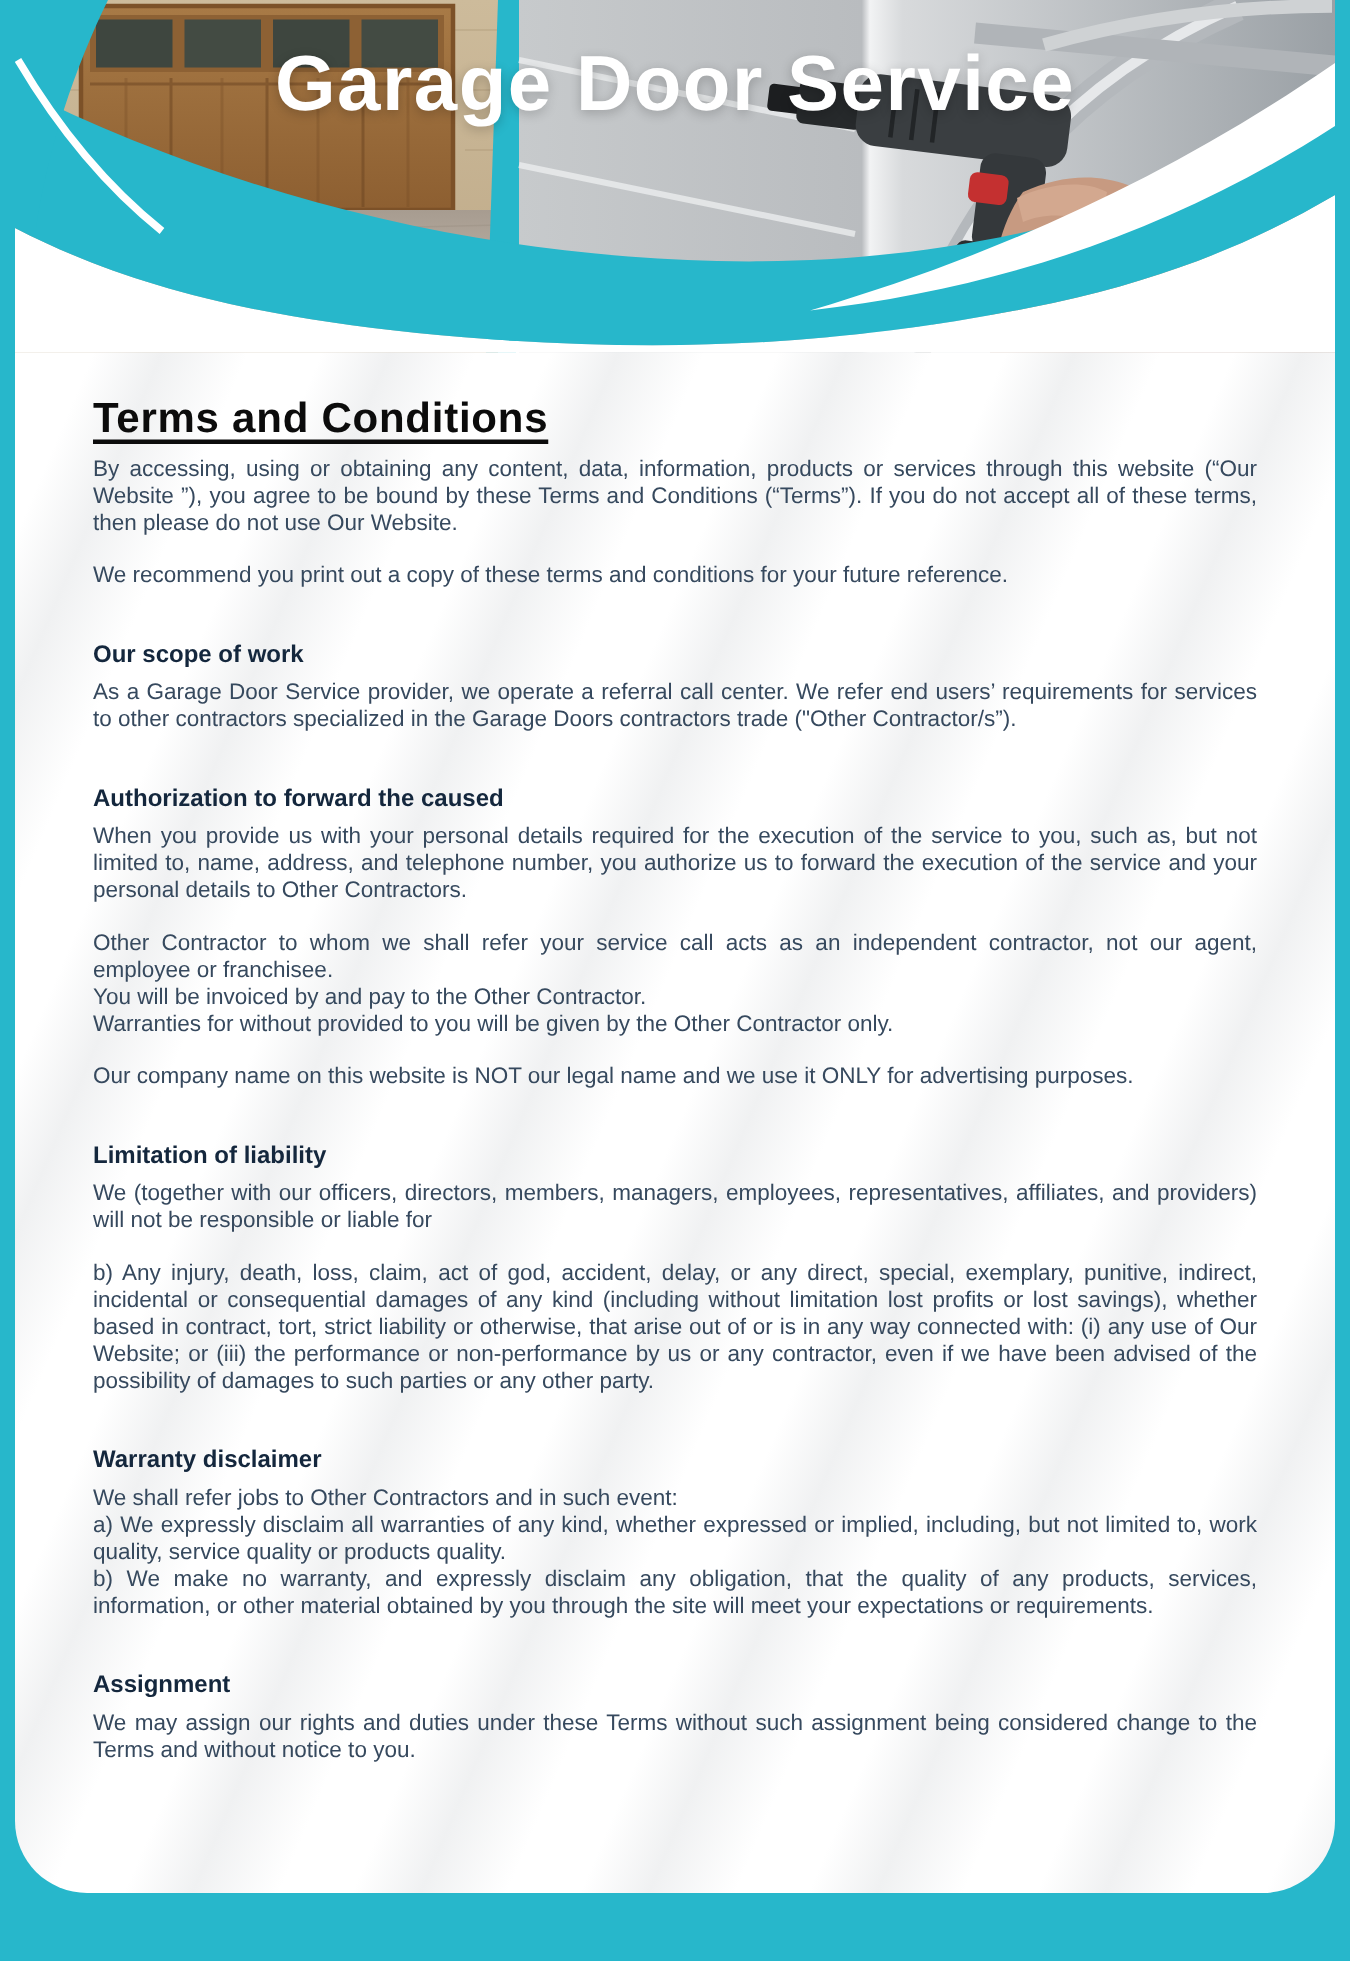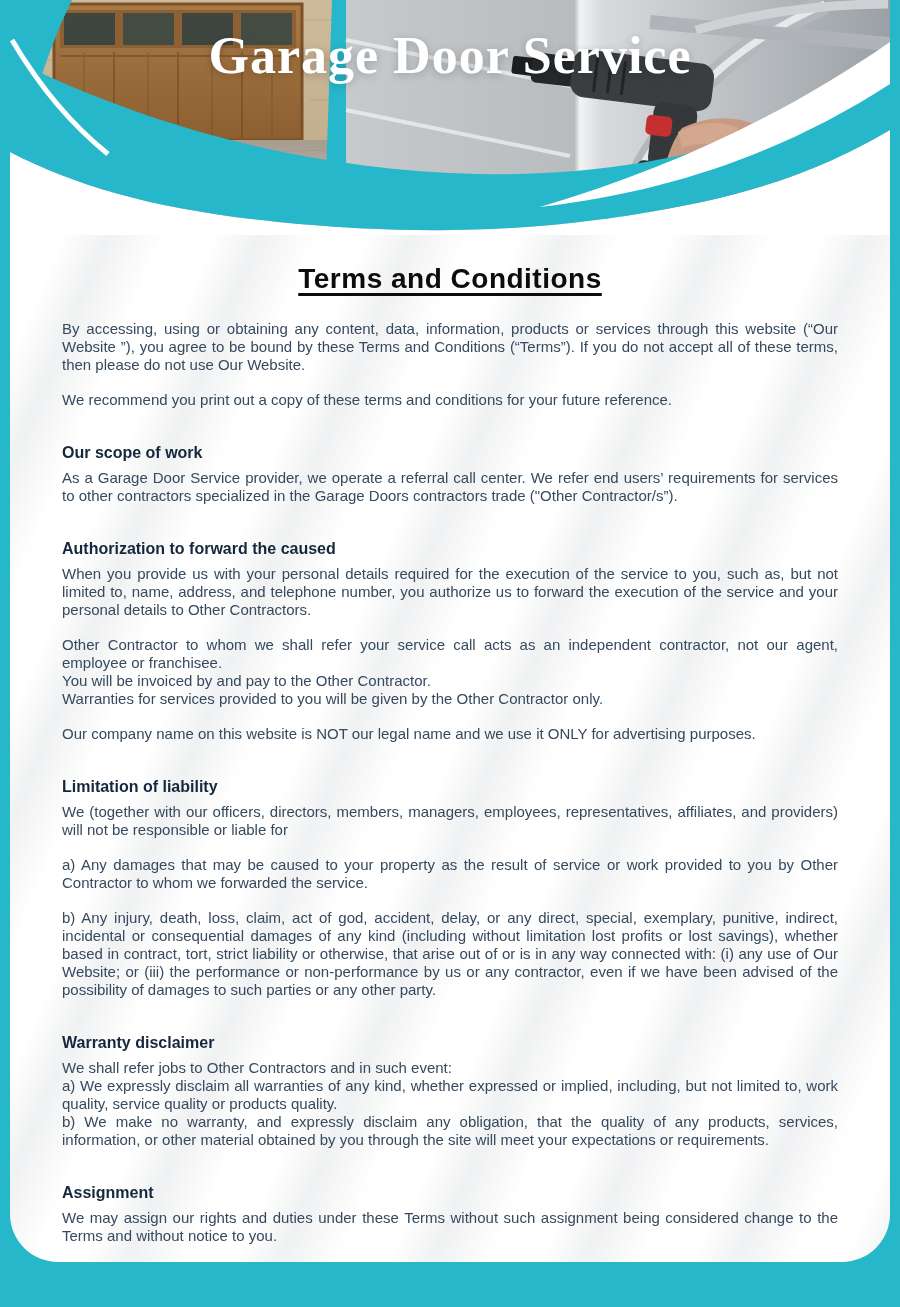--- a/index.html
+++ b/index.html
@@ -19,47 +19,47 @@
   .sheet{
     position:absolute; left:10px; right:10px; top:0; bottom:45px;
     background:
       repeating-linear-gradient(113deg,
         #ffffff 0px, #f0f1f2 42px, #ffffff 95px, #ffffff 140px);
     border-radius:0 0 48px 48px;
     overflow:hidden;
   }
   
   .header{
-    position:relative; width:880px; height:235px; overflow:hidden;font-family:Liberation Serif, serif;
+    position:relative; width:880px; height:235px; overflow:hidden;
   }
   .header svg{ display:block; }
   .brand-title{
     position:absolute; left:0; right:0; top:26px;
     text-align:center;
     font-size:52px; font-weight:700; letter-spacing:1px;
     color:#ffffff;
     text-shadow:0 2px 8px rgba(0,0,0,.22);
     white-space:nowrap;
   }
   
   .content{
     padding:13px 52px 0 52px;
     color:#36495e;
     font-size:15px; line-height:18px;
   }
   .page-title{
-    text-align:center;
+    text-align:left;
     font-size:28px; line-height:34px;
     font-weight:800;
     color:#0c0c0c;
     letter-spacing:.5px;
     text-decoration:underline;
     text-decoration-thickness:2.5px;
     text-underline-offset:5px;
-    margin:14px 0 24px 0;
+    margin:14px 0 8px 0;
   }
   .para{
     text-align:justify;
     white-space:pre-line;
     margin:0 0 17px 0;
   }
   .sec-heading{
     font-size:16px; line-height:19px;
     font-weight:700;
     color:#14273d;
@@ -200,27 +200,26 @@
             <h3 class="sec-heading">Our scope of work</h3>
             <p class="para">As a Garage Door Service provider, we operate a referral call center. We refer end users’ requirements for services to other contractors specialized in the Garage Doors contractors trade ("Other Contractor/s”).</p>
           </section>
           <section>
             <h3 class="sec-heading">Authorization to forward the caused</h3>
             <p class="para">When you provide us with your personal details required for the execution of the service to you, such as, but not limited to, name, address, and telephone number, you authorize us to forward the execution of the service and your personal details to Other Contractors.</p>
           </section>
           <section>
             <p class="para">Other Contractor to whom we shall refer your service call acts as an independent contractor, not our agent, employee or franchisee.
 You will be invoiced by and pay to the Other Contractor.
-Warranties for services provided to you will be given by the Other Contractor only.</p>
+Warranties for without provided to you will be given by the Other Contractor only.</p>
             <p class="para">Our company name on this website is NOT our legal name and we use it ONLY for advertising purposes.</p>
           </section>
           <section>
             <h3 class="sec-heading">Limitation of liability</h3>
             <p class="para">We (together with our officers, directors, members, managers, employees, representatives, affiliates, and providers) will not be responsible or liable for</p>
-            <p class="para">a) Any damages that may be caused to your property as the result of service or work provided to you by Other Contractor to whom we forwarded the service.</p>
             <p class="para">b) Any injury, death, loss, claim, act of god, accident, delay, or any direct, special, exemplary, punitive, indirect, incidental or consequential damages of any kind (including without limitation lost profits or lost savings), whether based in contract, tort, strict liability or otherwise, that arise out of or is in any way connected with: (i) any use of Our Website; or (iii) the performance or non-performance by us or any contractor, even if we have been advised of the possibility of damages to such parties or any other party.</p>
           </section>
           <section>
             <h3 class="sec-heading">Warranty disclaimer</h3>
             <p class="para">We shall refer jobs to Other Contractors and in such event:
 a) We expressly disclaim all warranties of any kind, whether expressed or implied, including, but not limited to, work quality, service quality or products quality.
 b) We make no warranty, and expressly disclaim any obligation, that the quality of any products, services, information, or other material obtained by you through the site will meet your expectations or requirements.</p>
           </section>
           <section>
             <h3 class="sec-heading">Assignment</h3>

